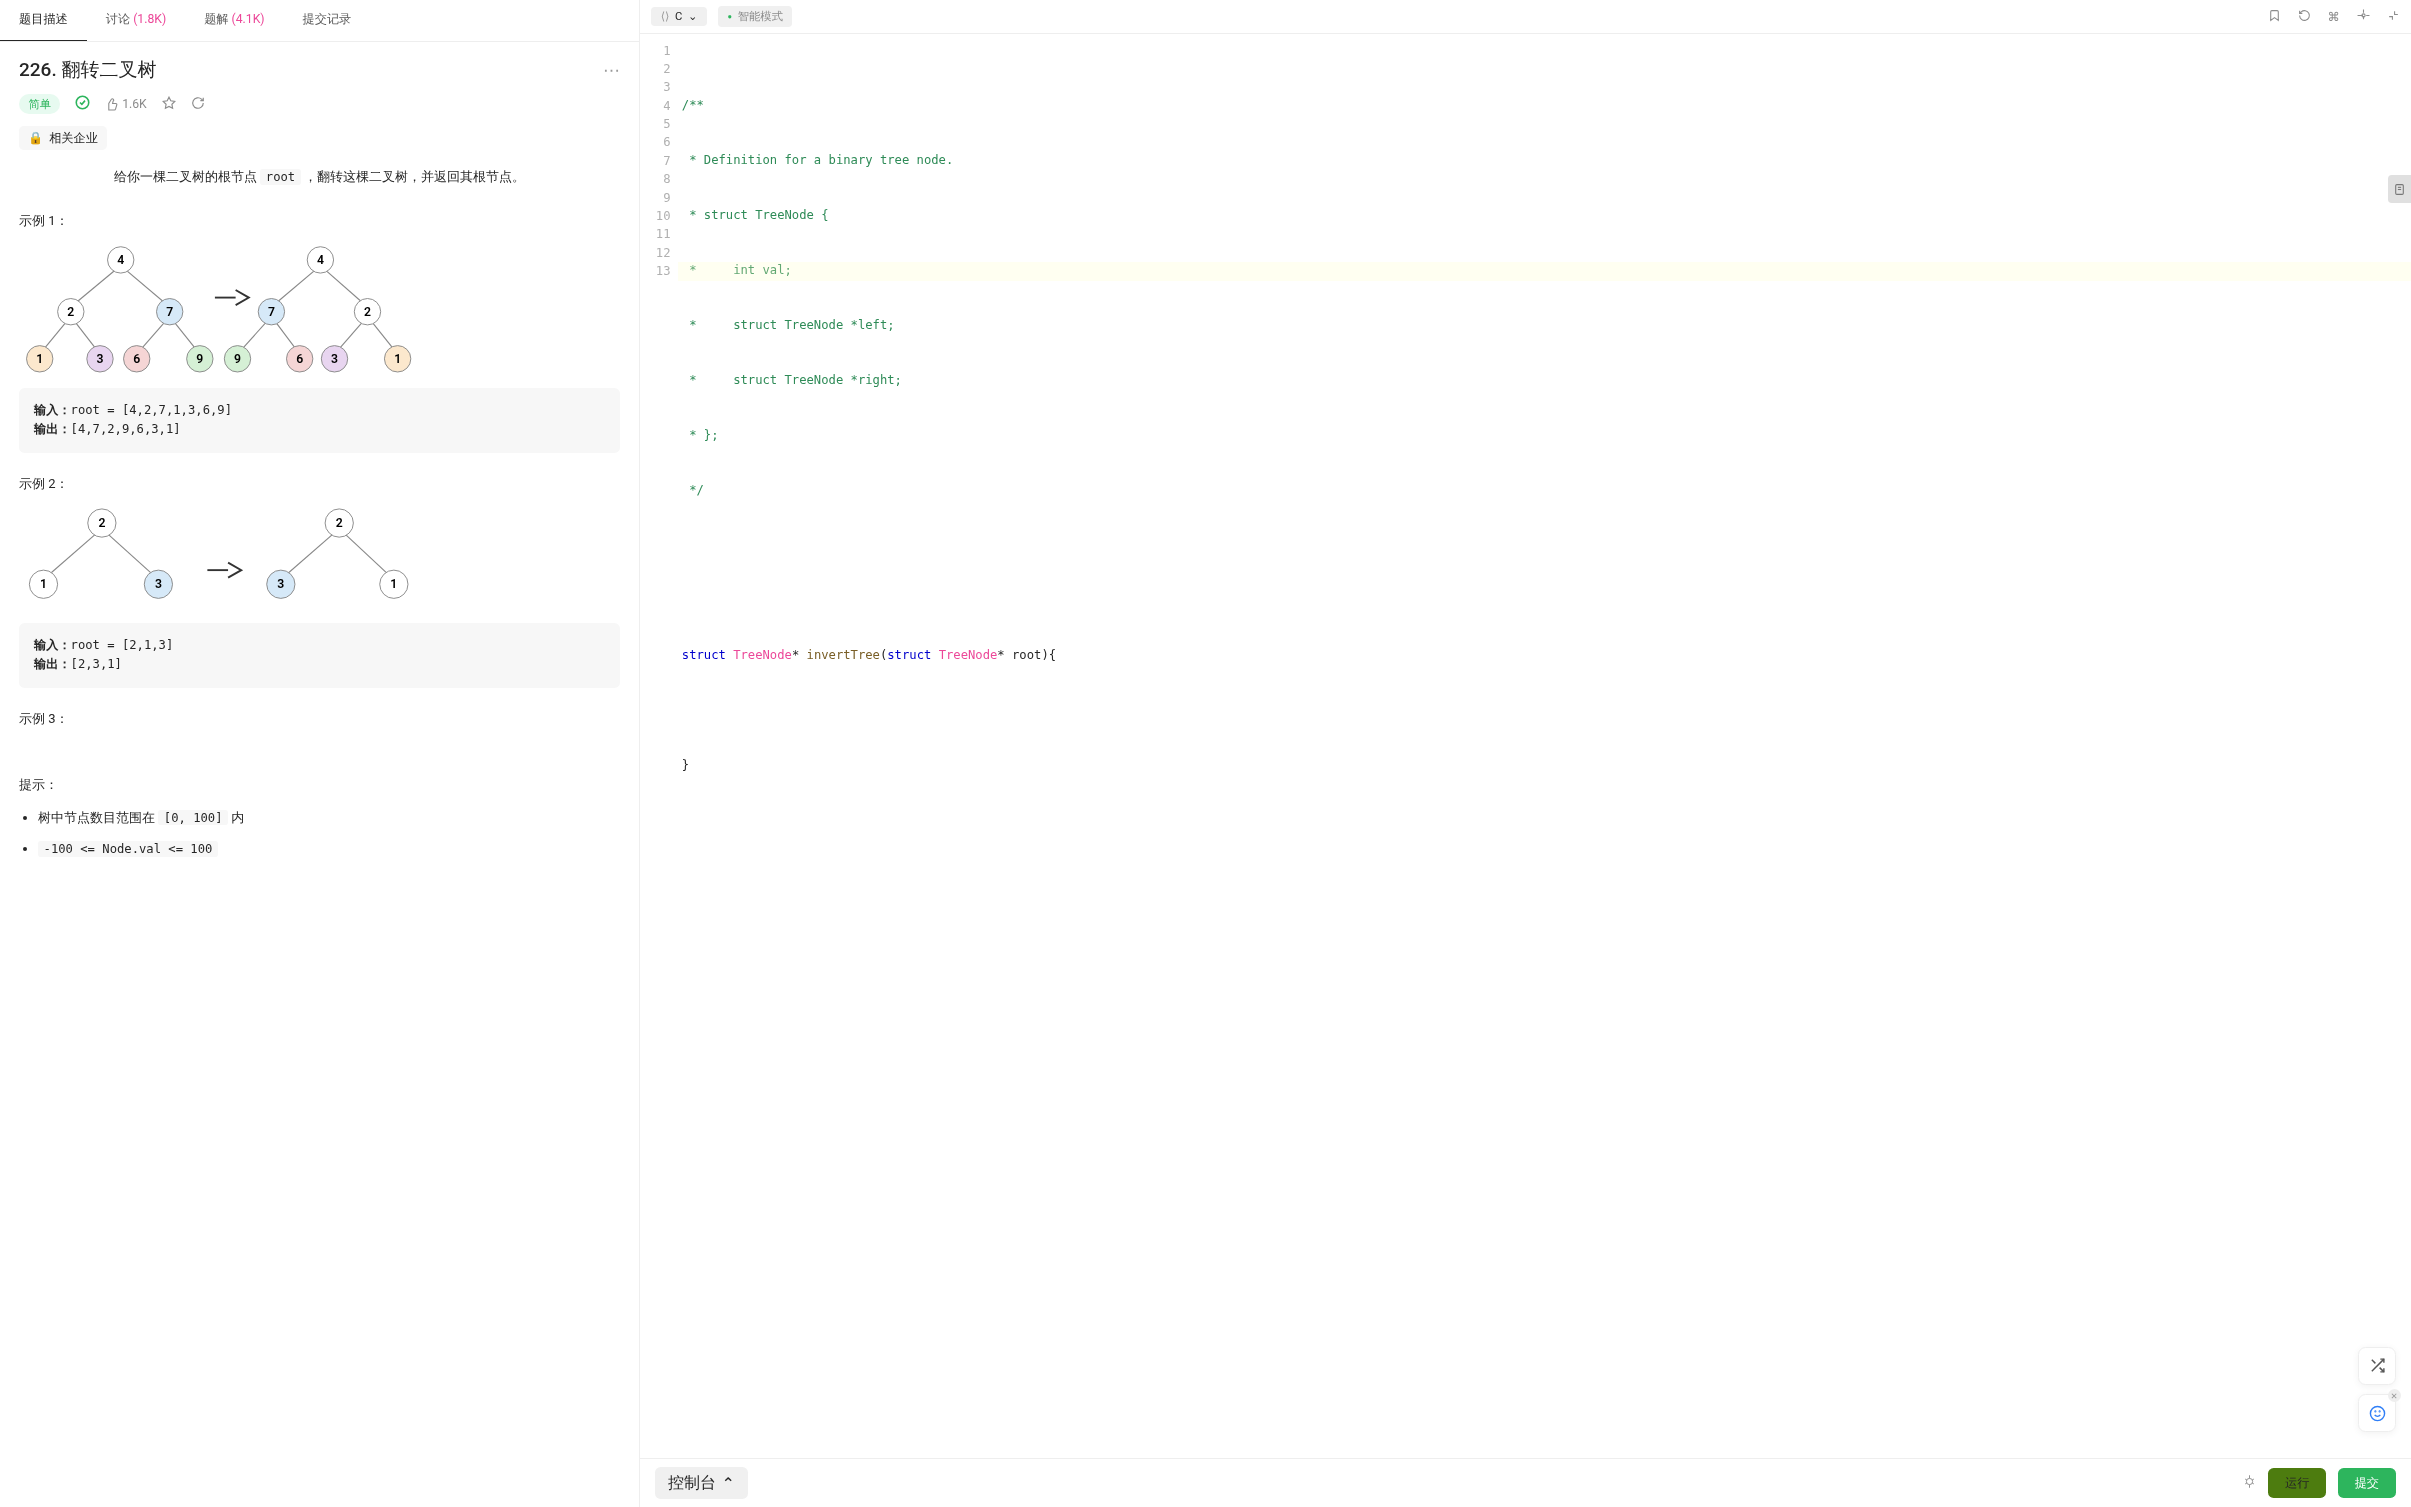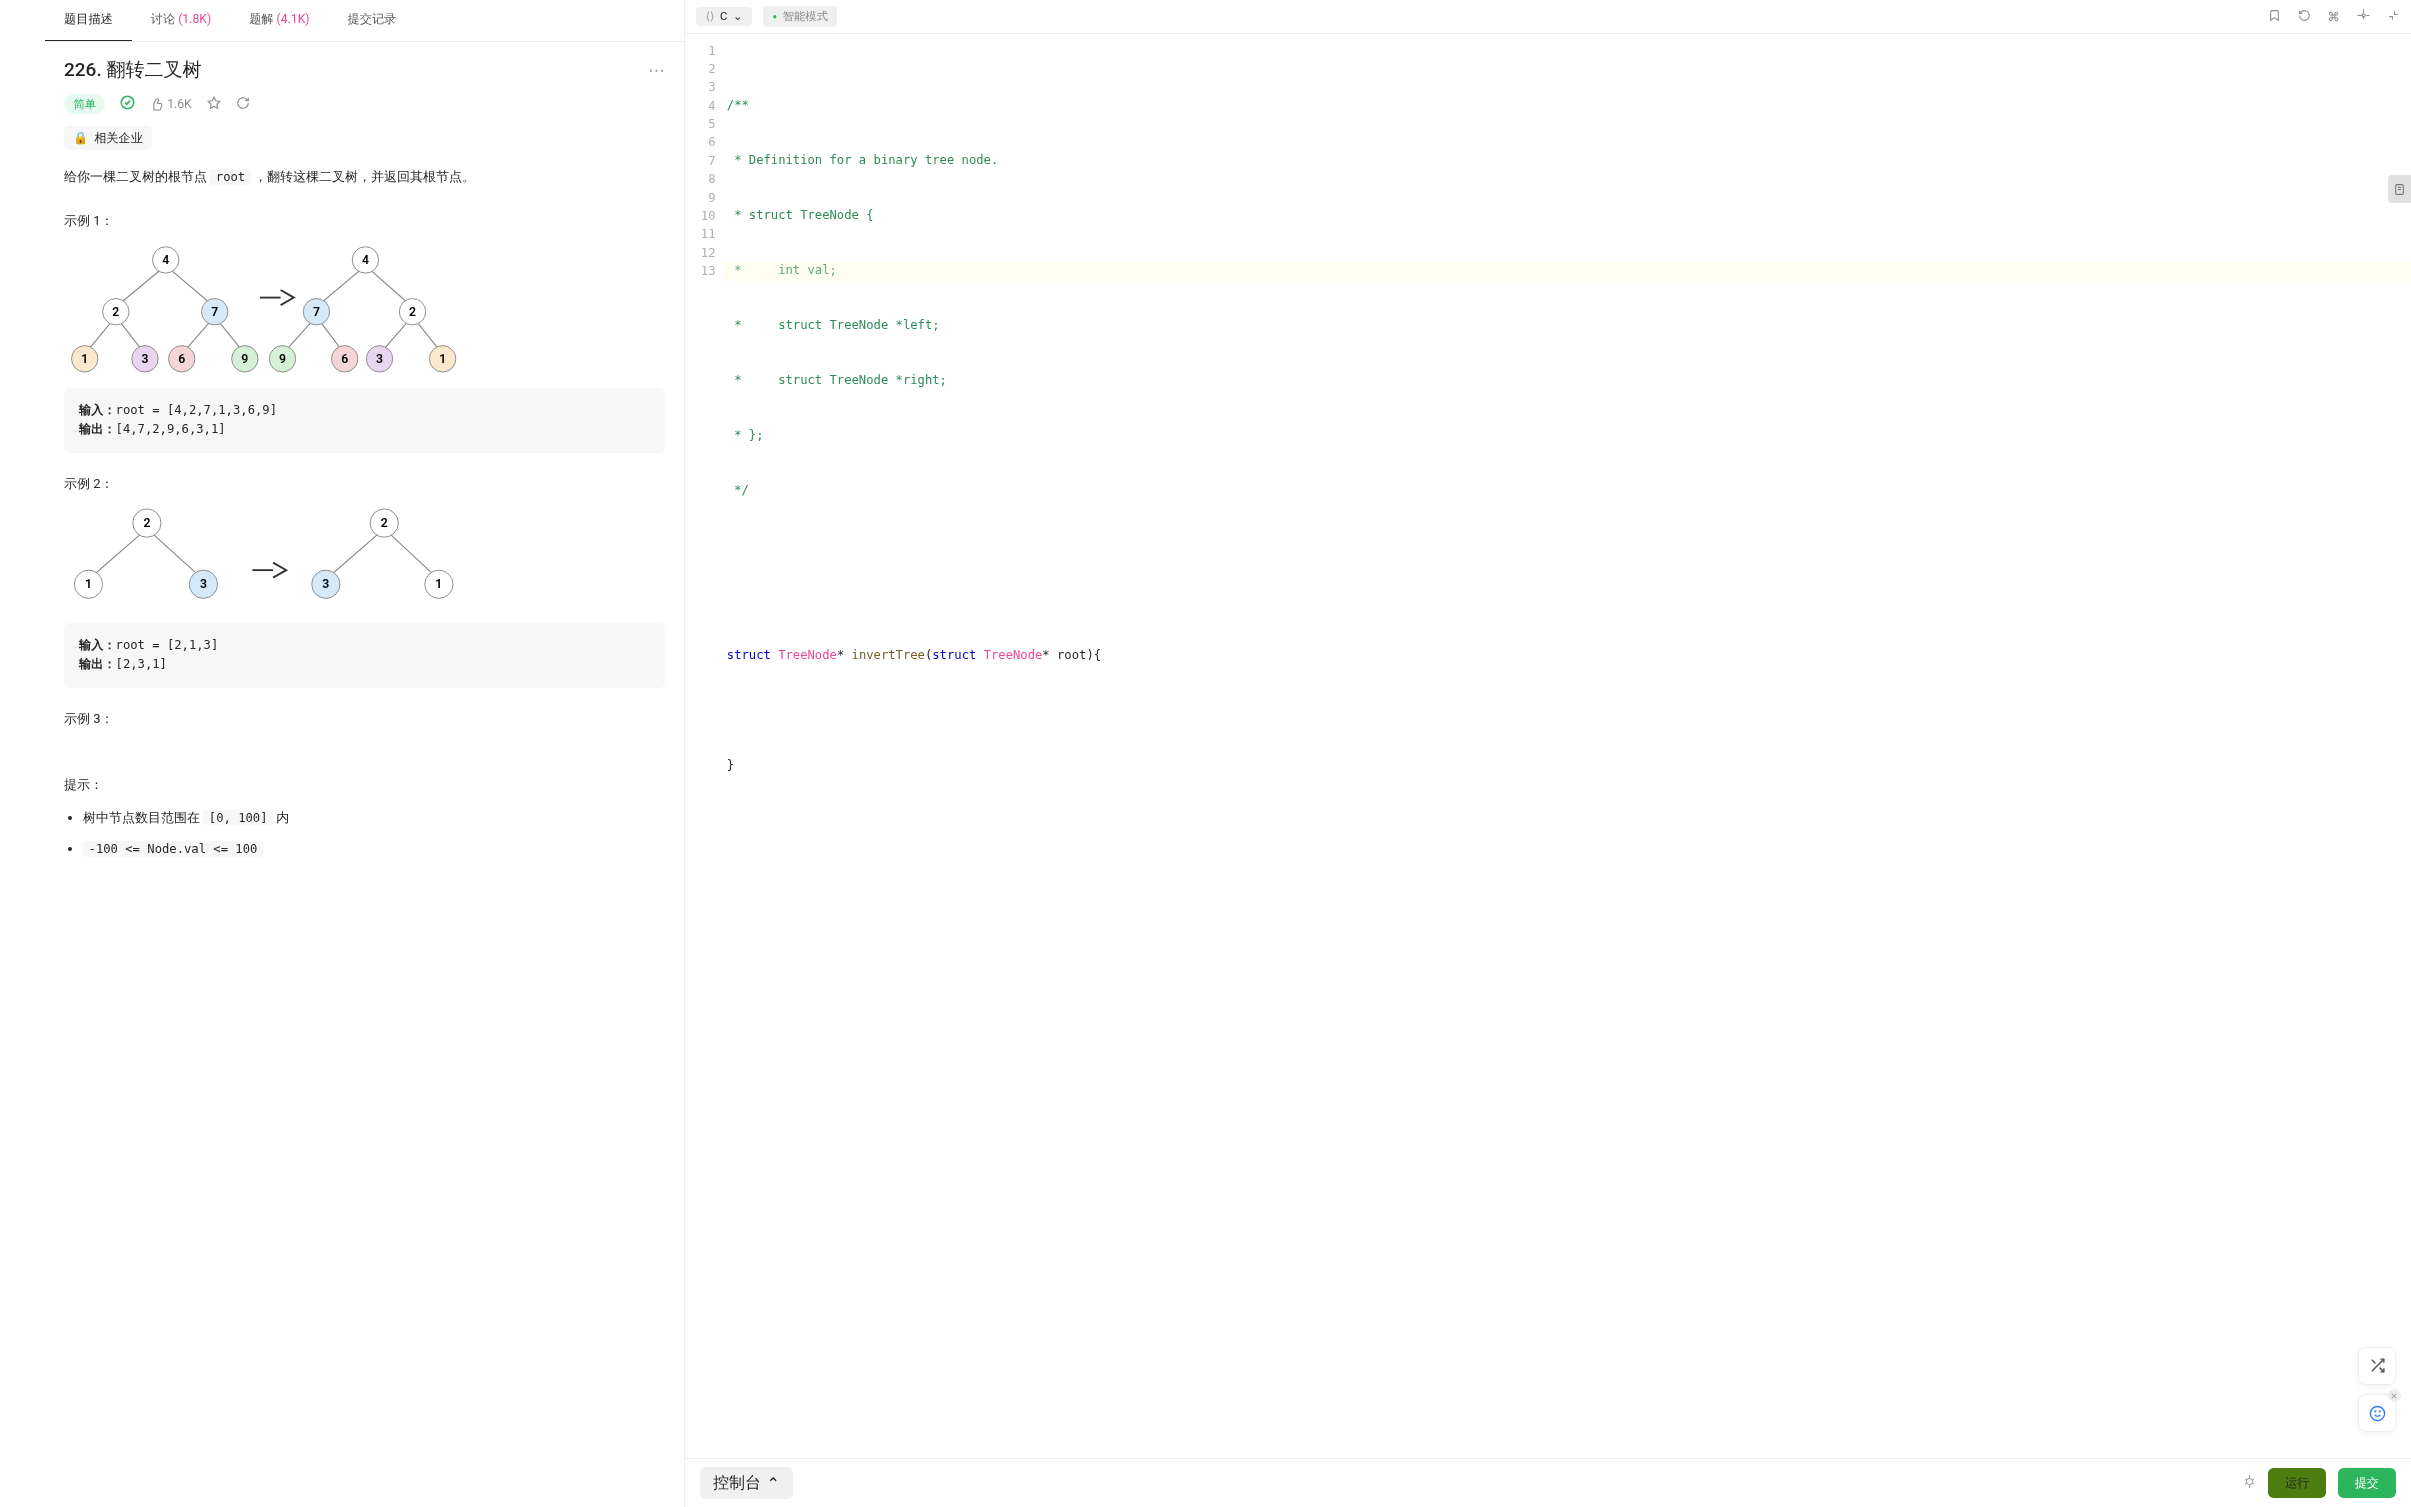--- a/index.html
+++ b/index.html
@@ -1,36 +1,36 @@
 <!DOCTYPE html>
 <html style="font-size:15px"><head>
 <meta charset="utf-8">
 <style>
 * { box-sizing: border-box; margin: 0; padding: 0; }
 body { font-family: -apple-system, BlinkMacSystemFont, "Segoe UI", Roboto, sans-serif; font-size: 12.2px; color: #262626; background: #fff; }
-.main { display: flex; height: 100vh; margin-left: 45px; }
+.main { display: flex; height: 100vh; }
 .left-panel { width: 640px; display: flex; flex-direction: column; border-right: 0.9px solid #eee; }
 .tabs { display: flex; border-bottom: 0.9px solid #eee; }
 .tab { padding: 11.3px 19px; color: #595959; cursor: pointer; font-size: 12.2px; }
 .tab.active { color: #262626; font-weight: 500; border-bottom: 1.9px solid #262626; }
 .tab-count { color: #ec4899; }
 .content { flex: 1; overflow-y: auto; padding: 15px 19px; position: relative; }
 .content::-webkit-scrollbar { width: 9.4px; }
 .content::-webkit-scrollbar-thumb { background: #c0c0c0; border-radius: 4.7px; }
 .title-row { display: flex; justify-content: space-between; align-items: center; margin-bottom: 11.3px; }
 .title { font-size: 19px; font-weight: 500; }
 .more { color: #999; font-size: 17px; }
 .meta-row { display: flex; align-items: center; gap: 15px; margin-bottom: 11.3px; }
 .badge-easy { background: #e7faf0; color: #2db55d; padding: 2.8px 9.4px; border-radius: 11.3px; font-size: 11.3px; }
 .check { color: #2db55d; }
 .likes { display: flex; align-items: center; gap: 3.8px; color: #8c8c8c; cursor: pointer; }
 .star, .refresh { color: #8c8c8c; cursor: pointer; }
 .company-tag { display: inline-flex; align-items: center; gap: 5.6px; background: #f7f7f7; padding: 3.8px 9.4px; border-radius: 4.7px; margin-bottom: 15px; cursor: pointer; }
 .lock { color: #ffa116; }
-.description { font-size: 13px; line-height: 1.8; margin-bottom: 22.6px; }
+.description { font-size: 13px; line-height: 1.8; margin-bottom: 22.6px; text-align: center; }
 .inline-code { background: #f7f7f7; padding: 0.9px 5.6px; border-radius: 2.8px; font-family: Menlo, Monaco, Consolas, monospace; font-size: 12.2px; }
 .section-title { font-weight: 400; font-size: 13px; margin: 22.6px 0 11.3px; }
 .tree-diagram { margin-bottom: 11.3px; }
 .code-block { background: #f7f7f7; padding: 13px 15px; border-radius: 5.6px; font-family: Menlo, Monaco, Consolas, monospace; font-size: 12.2px; line-height: 1.6; margin-bottom: 15px; }
 .code-block strong { font-weight: 600; }
 ul.hints { padding-left: 19px; }
 ul.hints li { margin-bottom: 7.5px; font-size: 13px; line-height: 1.8; }
 
 .right-panel { flex: 1; display: flex; flex-direction: column; background: #fafafa; }
 .toolbar { height: 34px; display: flex; align-items: center; padding: 0 11.3px; background: #fff; border-bottom: 0.9px solid #eee; }

